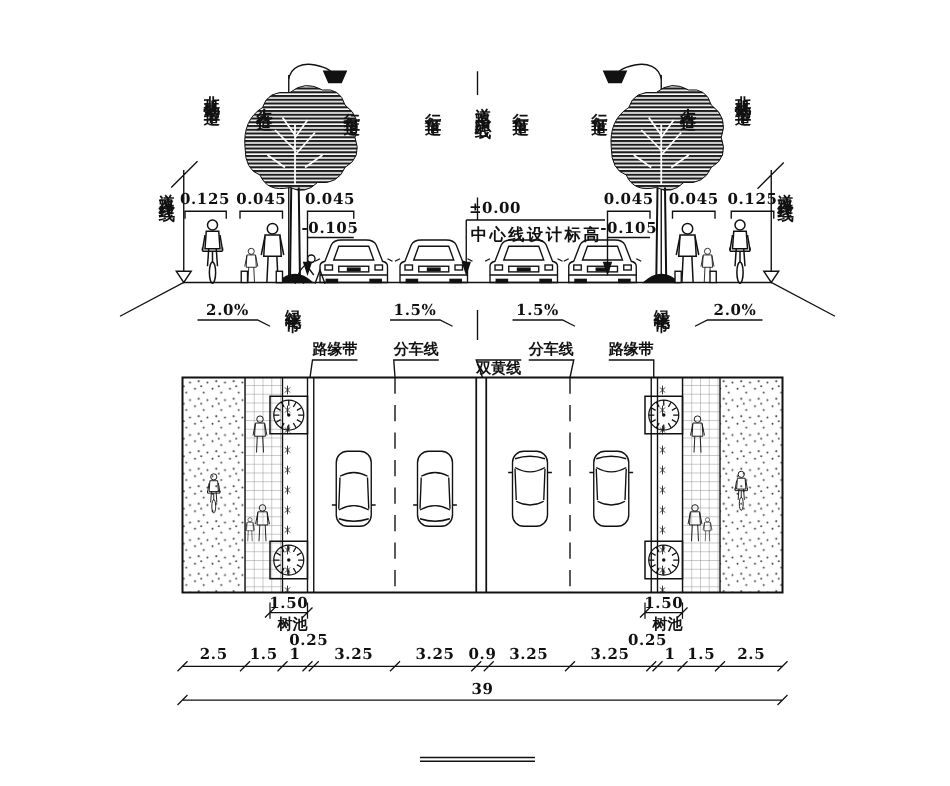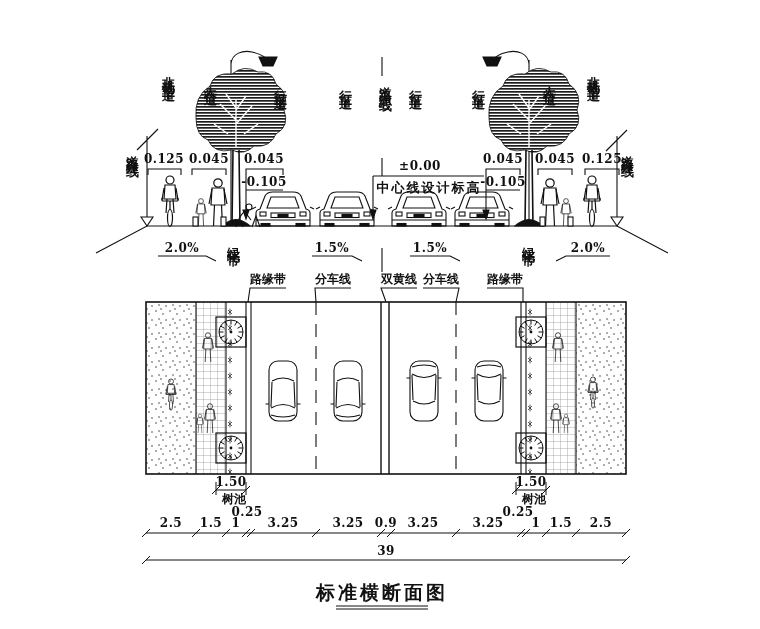--- a/index.html
+++ b/index.html
@@ -237,35 +237,35 @@
 
 <div class="vlbl" style="left:126px;top:145px">道路红线</div>
 <div class="vlbl" style="left:621px;top:145px">道路红线</div>
 <div class="vlbl" style="left:227px;top:237px">绿化带</div>
 <div class="vlbl" style="left:522px;top:237px">绿化带</div>
 
 <div class="lbl num" style="left:164px;top:152px">0.125</div>
 <div class="lbl num" style="left:209px;top:152px">0.045</div>
 <div class="lbl num" style="left:264px;top:152px">0.045</div>
 <div class="lbl num" style="left:264px;top:175px">-0.105</div>
-<div class="lbl num" style="left:420px;top:159px">±0.00</div>
+<div class="lbl num" style="left:396px;top:159px">±0.00</div>
 <div class="lbl cap" style="left:429px;top:179px">中心线设计标高</div>
 <div class="lbl num" style="left:503px;top:152px">0.045</div>
 <div class="lbl num" style="left:503px;top:175px">-0.105</div>
 <div class="lbl num" style="left:555px;top:152px">0.045</div>
 <div class="lbl num" style="left:602px;top:152px">0.125</div>
 
 <div class="lbl num" style="left:182px;top:241px">2.0%</div>
 <div class="lbl num" style="left:332px;top:241px">1.5%</div>
 <div class="lbl num" style="left:430px;top:241px">1.5%</div>
 <div class="lbl num" style="left:588px;top:241px">2.0%</div>
 
 <div class="lbl" style="left:268px;top:273px">路缘带</div>
 <div class="lbl" style="left:333px;top:273px">分车线</div>
-<div class="lbl" style="left:399px;top:273px">双黄线</div>
+<div class="lbl" style="left:399px;top:288px">双黄线</div>
 <div class="lbl" style="left:441px;top:273px">分车线</div>
 <div class="lbl" style="left:505px;top:273px">路缘带</div>
 
 <div class="lbl num" style="left:231px;top:475px">1.50</div>
 <div class="lbl num" style="left:531px;top:475px">1.50</div>
 <div class="lbl" style="left:234px;top:493px">树池</div>
 <div class="lbl" style="left:534px;top:493px">树池</div>
 <div class="lbl num" style="left:247px;top:505px">0.25</div>
 <div class="lbl num" style="left:518px;top:505px">0.25</div>
 
@@ -276,15 +276,14 @@
 <div class="lbl num" style="left:348px;top:516px">3.25</div>
 <div class="lbl num" style="left:386px;top:516px">0.9</div>
 <div class="lbl num" style="left:423px;top:516px">3.25</div>
 <div class="lbl num" style="left:488px;top:516px">3.25</div>
 <div class="lbl num" style="left:536px;top:516px">1</div>
 <div class="lbl num" style="left:561px;top:516px">1.5</div>
 <div class="lbl num" style="left:601px;top:516px">2.5</div>
 
 <div class="lbl num" style="left:386px;top:544px">39</div>
 
-<div class="lbl title" style="left:382px;top:580px">标准横断面图</div>
 
 </div>
 
 </body></html>

